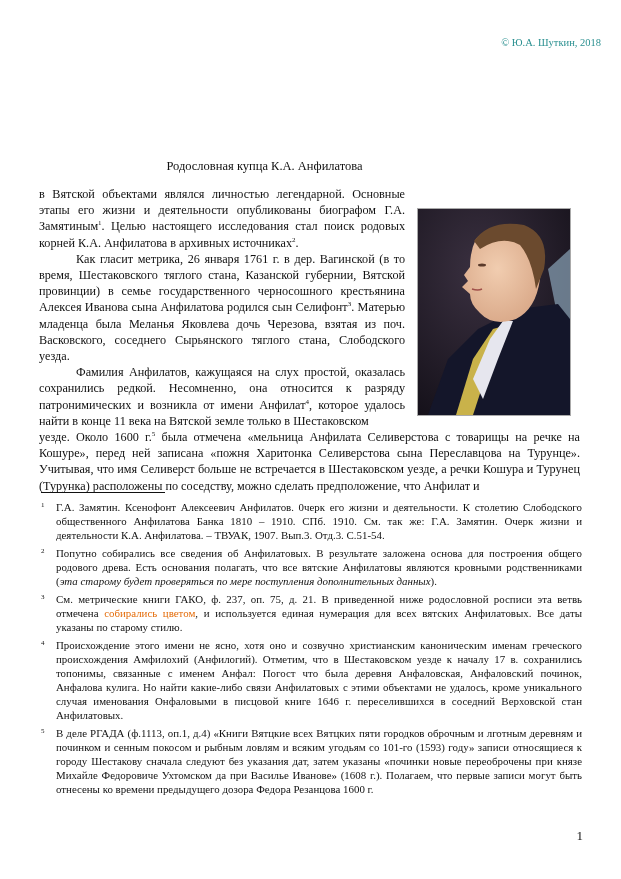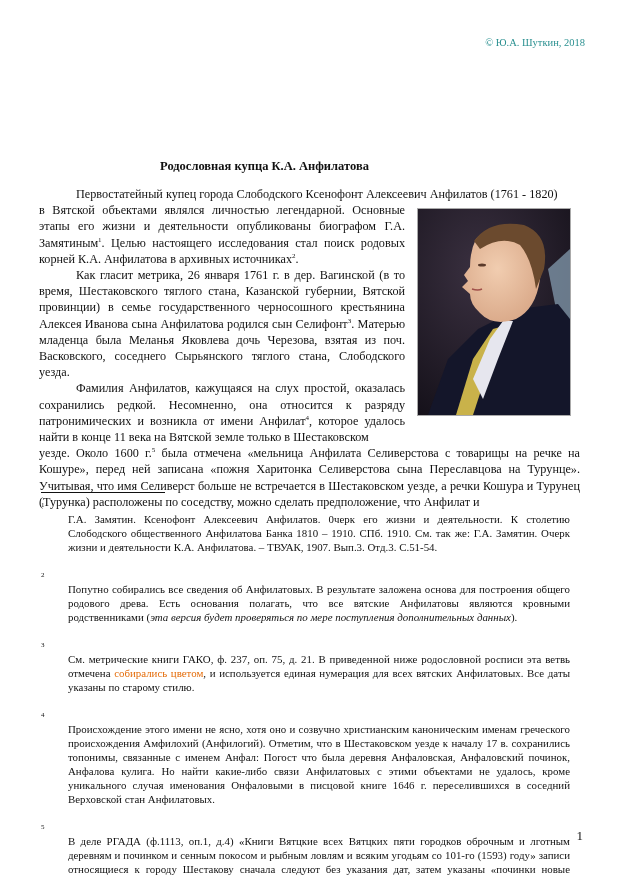--- a/index.html
+++ b/index.html
@@ -1,33 +1,33 @@
 <!DOCTYPE html>
 <html><head>
 <meta charset="utf-8">
 <style>
   html, body { margin: 0; padding: 0; background: #ffffff; }
   body { width: 621px; height: 879px; position: relative; overflow: hidden;
          font-family: "Liberation Serif", "DejaVu Serif", serif; color: #111; }
-  .copyright { position: absolute; top: 37px; right: 36px; font-size: 10.5px; color: #2a9090; }
+  .copyright { position: absolute; top: 37px; right: 20px; font-size: 10.5px; color: #2a9090; }
   .title { position: absolute; top: 159px; left: 0; width: 529px; text-align: center;
-           font-size: 12.5px; font-weight: bold; }
+           font-size: 12.5px; font-weight: normal; }
   .body-text { position: absolute; left: 39px; top: 186px; width: 541px; font-size: 12.2px; line-height: 16.2px; }
   .body-text p { margin: 0; text-align: justify; }
   .indent { text-indent: 37px; }
   .narrow { width: 366px; }
   sup { font-size: 7px; line-height: 0; vertical-align: super; }
   .portrait { position: absolute; left: 417px; top: 208px; width: 152px; height: 206px;
               border: 1px solid #aaa; overflow: hidden; background: #201a22; }
   .fn-rule { position: absolute; left: 41px; top: 492px; width: 124px; border-top: 1px solid #111; }
   .footnotes { position: absolute; left: 41px; top: 500px; width: 541px; font-size: 10.9px; line-height: 14px; }
   .fn { display: flex; margin-bottom: 4px; }
   .fn-num { width: 15px; flex: 0 0 15px; font-size: 7px; line-height: 10px; }
   .fn-text { flex: 1; text-align: justify; }
-  .fn-text p { margin: 12px; }
+  .fn-text p { margin: 0; }
   .italic { font-style: italic; }
   .orange { color: #e46c0a; }
   .page-num { position: absolute; right: 38px; top: 828px; font-size: 13px; }
 </style>
 </head>
 <body>
 
 <div class="copyright">© Ю.А. Шуткин, 2018</div>
 
 <div class="title">Родословная купца К.А. Анфилатова</div>
@@ -50,40 +50,39 @@
     <path d="M38 206 L55 150 L75 120 L82 118 L70 160 L55 206 Z" fill="#c9b24a"></path>
     <path d="M55 170 L72 130 L85 112 L95 112 L80 150 L65 190 Z" fill="#e6e6ee"></path>
     <path d="M58 30 Q75 12 105 18 Q128 28 122 70 Q118 100 98 110 Q75 118 62 104 Q52 95 52 85 L44 78 L50 72 L46 66 L52 58 Q52 42 58 30 Z" fill="url(#face)"></path>
     <path d="M56 32 Q72 10 106 16 Q132 26 126 60 L118 80 Q114 50 102 36 Q84 26 62 40 Z" fill="#6b4a2e"></path>
     <ellipse cx="64" cy="56" rx="4" ry="1.5" fill="#5a3a2a"></ellipse>
     <path d="M54 80 Q60 82 64 80" stroke="#a0504a" stroke-width="1.5" fill="none"></path>
   </svg>
 </div>
 
 <div class="body-text">
-  <p class="indent"><span>Первостатейный купец города Слободского Ксенофонт Алексеевич Анфилатов (1761 - 1820)</span></p>
   <p class="narrow"><span>в Вятской объектами являлся личностью легендарной. Основные этапы его жизни и деятельности опубликованы биографом Г.А. Замятиным</span><sup>1</sup><span>. Целью настоящего исследования стал поиск родовых корней К.А. Анфилатова в архивных источниках</span><sup>2</sup><span>.</span></p>
   <p class="narrow indent"><span>Как гласит метрика, 26 января 1761 г. в дер. Вагинской (в то время, Шестаковского тяглого стана, Казанской губернии, Вятской провинции) в семье государственного черносошного крестьянина Алексея Иванова сына Анфилатова родился сын Селифонт</span><sup>3</sup><span>. Матерью младенца была Меланья Яковлева дочь Черезова, взятая из поч. Васковского, соседнего Сырьянского тяглого стана, Слободского уезда.</span></p>
   <p class="narrow indent"><span>Фамилия Анфилатов, кажущаяся на слух простой, оказалась сохранились редкой. Несомненно, она относится к разряду патронимических и возникла от имени Анфилат</span><sup>4</sup><span>, которое удалось найти в конце 11 века на Вятской земле только в Шестаковском</span></p>
   <p><span>уезде. Около 1600 г.</span><sup>5</sup><span> была отмечена «мельница Анфилата Селиверстова с товарищы на речке на Кошуре», перед ней записана «пожня Харитонка Селиверстова сына Переславцова на Турунце». Учитывая, что имя Селиверст больше не встречается в Шестаковском уезде, а речки Кошура и Турунец (Турунка) расположены по соседству, можно сделать предположение, что Анфилат и</span></p>
 </div>
 
 <div class="fn-rule"></div>
 
 <div class="footnotes">
   <div class="fn">
     <div class="fn-num">1</div>
     <div class="fn-text">
       <p>Г.А. Замятин. Ксенофонт Алексеевич Анфилатов. 0черк его жизни и деятельности. К столетию Слободского общественного Анфилатова Банка 1810 – 1910. СПб. 1910. См. так же: Г.А. Замятин. Очерк жизни и деятельности К.А. Анфилатова. – ТВУАК, 1907. Вып.3. Отд.3. С.51-54.</p>
     </div>
   </div>
   <div class="fn">
     <div class="fn-num">2</div>
     <div class="fn-text">
-      <p><span>Попутно собирались все сведения об Анфилатовых. В результате заложена основа для построения общего родового древа. Есть основания полагать, что все вятские Анфилатовы являются кровными родственниками (</span><span class="italic">эта версия будет проверяться по мере поступления дополнительных данных</span><span>).</span></p>
+      <p><span>Попутно собирались все сведения об Анфилатовых. В результате заложена основа для построения общего родового древа. Есть основания полагать, что все вятские Анфилатовы являются кровными родственниками (</span><span class="italic">эта старому будет проверяться по мере поступления дополнительных данных</span><span>).</span></p>
     </div>
   </div>
   <div class="fn">
     <div class="fn-num">3</div>
     <div class="fn-text">
       <p><span>См. метрические книги ГАКО, ф. 237, оп. 75, д. 21. В приведенной ниже родословной росписи эта ветвь отмечена </span><span class="orange">собирались цветом</span><span>, и используется единая нумерация для всех вятских Анфилатовых. Все даты указаны по старому стилю.</span></p>
     </div>
   </div>
   <div class="fn">
     <div class="fn-num">4</div>

